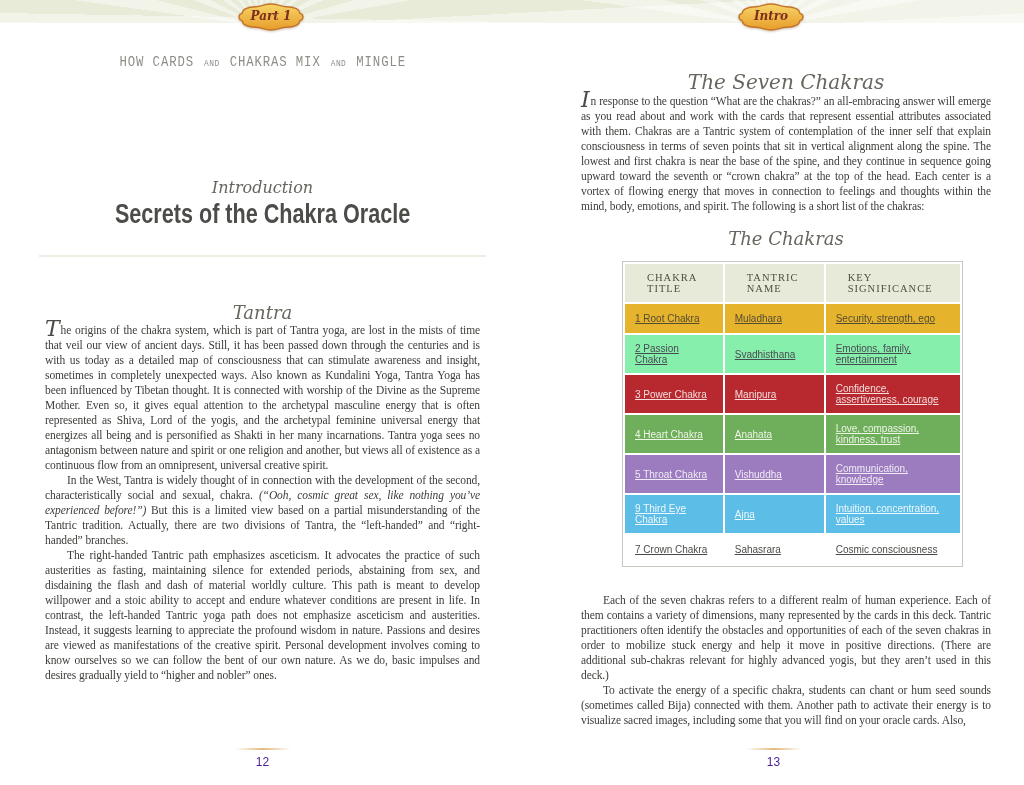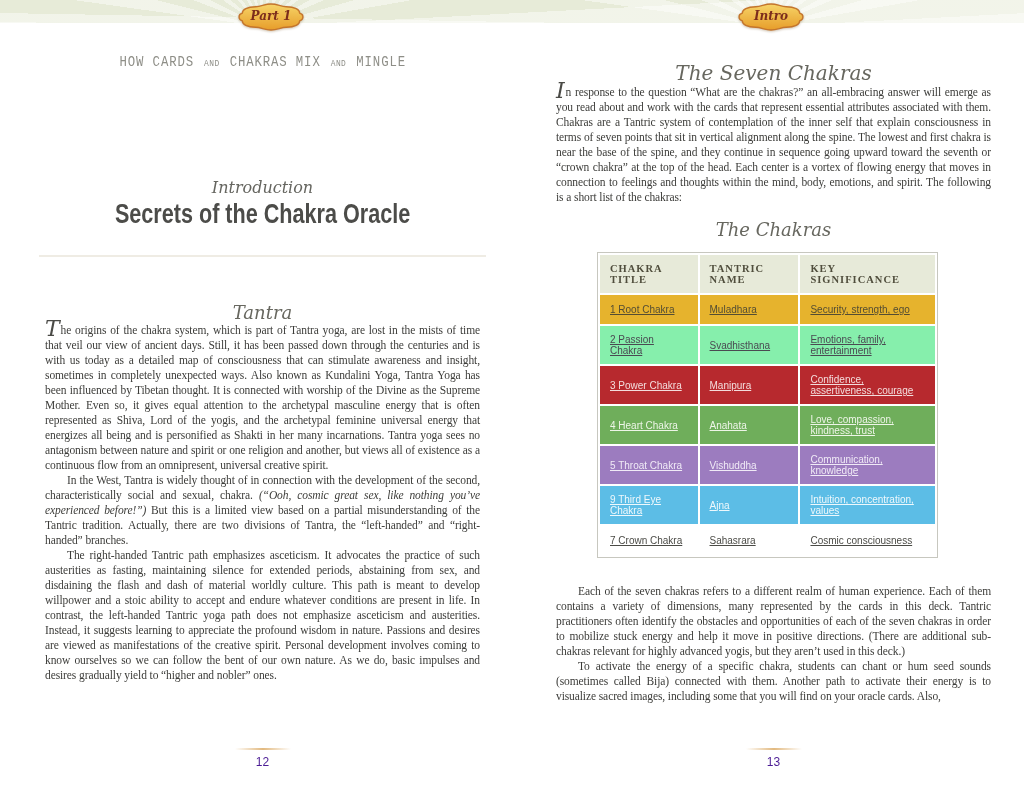--- a/index.html
+++ b/index.html
@@ -43,36 +43,36 @@
   
   .script-heading{font-family:"DejaVu Serif", serif;font-style:italic;font-weight:normal;
     text-align:center;color:#67675f;margin:0;}
   .h-tantra{font-size:18px;margin-top:20px;}
   .h-seven{font-size:20px;}
   .h-chakras{font-size:18px;}
 
   
   .flow{position:absolute;left:0;right:0;}
   .flow-left{top:252px;}
-  .flow-right{top:31px;}
+  .flow-right{top:40px;margin-left:25px;}
   p.body{margin:0;text-align:justify;font-size:11.5px;line-height:15px;color:#3c3c39;
     letter-spacing:-0.1px;}
   p.body + p.body{margin-top:0;}
   p.indent{text-indent:22px;}
   .initial{font-family:"DejaVu Serif", serif;font-style:italic;font-size:22px;line-height:0;
     vertical-align:-2px;margin-right:1px;color:#4a4a46;}
   em.aside{font-style:italic;}
   .mt10{margin-top:10px;}
 
   
   .table-wrap{margin:12px 0 0 41px;}
   table.chakra{border-collapse:separate;border-spacing:2px;width:341px;background:#fff;
     border:1px solid #c7c7bf;font-family:"Liberation Sans", sans-serif;}
-  table.chakra th{font-family:"Liberation Serif", serif;font-weight:bold;font-size:10.5px;
-    letter-spacing:1px;text-align:left;padding:8px 10px;height:14px;}
+  table.chakra th{font-family:"Liberation Serif", serif;font-weight:normal;font-size:10.5px;
+    letter-spacing:1px;text-align:left;padding:8px 22px;height:14px;}
   table.chakra td{font-size:10px;padding:8px 10px;height:13px;text-decoration:underline;}
   col.c1{width:99px;}col.c2{width:100px;}col.c3{width:136px;}
 
   
   .page-num{position:absolute;top:718px;left:0;right:0;text-align:center;
     font-family:"Liberation Sans", sans-serif;font-size:12px;color:#4c1d95;}
   .num-rule{display:block;width:56px;height:2px;margin:0 auto 5px auto;
     background:linear-gradient(90deg, rgba(226,185,127,0) 0%, #e2b97f 50%, rgba(226,185,127,0) 100%);}
 </style>
 </head>

